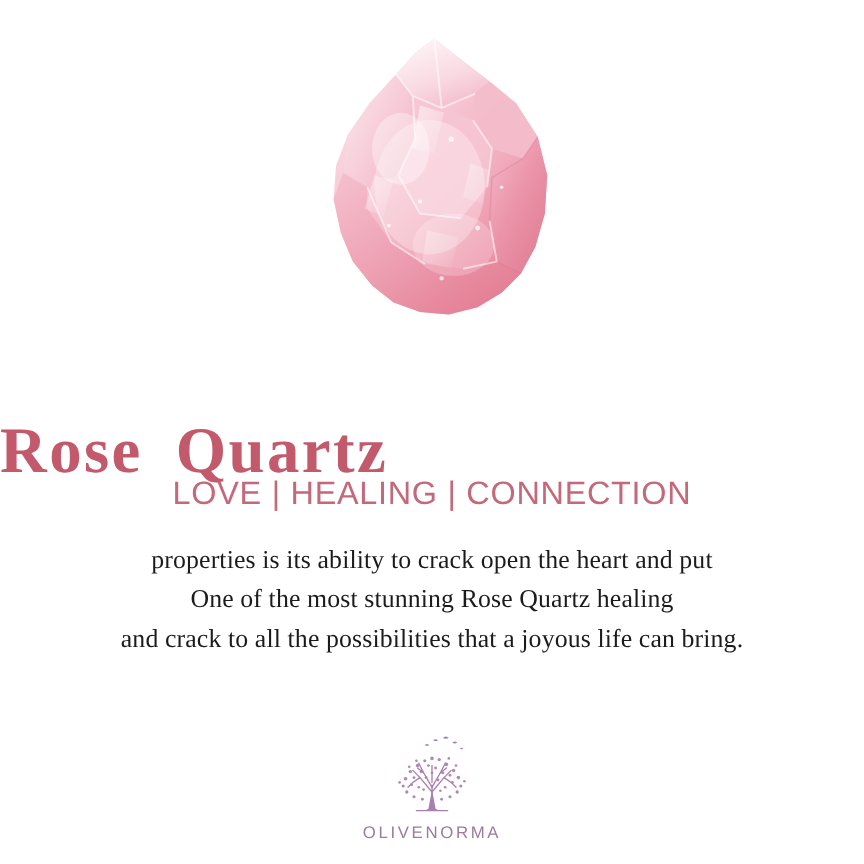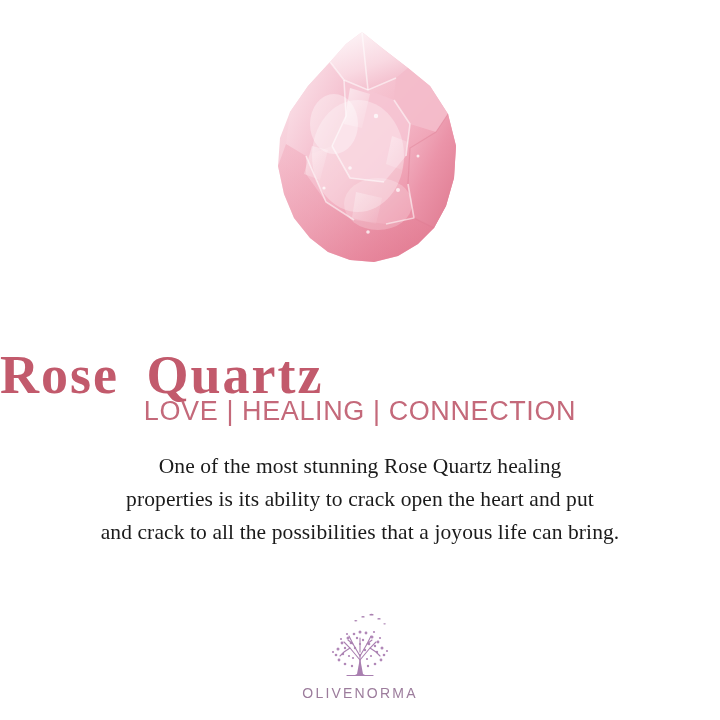--- a/index.html
+++ b/index.html
@@ -211,22 +211,22 @@
         </g>
       </svg>
     </div>
   </div>
 
   <div class="title">Rose  Quartz</div>
 
   <div class="subtitle">LOVE | HEALING | CONNECTION</div>
 
   <div class="body-copy">
+    <span class="line">properties is its ability to crack open the heart and put</span>
     <span class="line">One of the most stunning Rose Quartz healing</span>
-    <span class="line">properties is its ability to crack open the heart and put</span>
     <span class="line">and crack to all the possibilities that a joyous life can bring.</span>
   </div>
 
   <div class="logo">
     <svg class="logo-mark" viewBox="0 0 86 70">
       <g fill="#a97fb0">
         <path d="M44 5 q2-2 4 0 q-2 1-4 0z"></path>
         <path d="M52 3 q2.5-2.5 5 0 q-2.5 1.2-5 0z"></path>
         <path d="M60 7 q2-2 4 0 q-2 1-4 0z"></path>
         <path d="M37 9 q1.8-1.8 3.6 0 q-1.8 .9-3.6 0z"></path>

